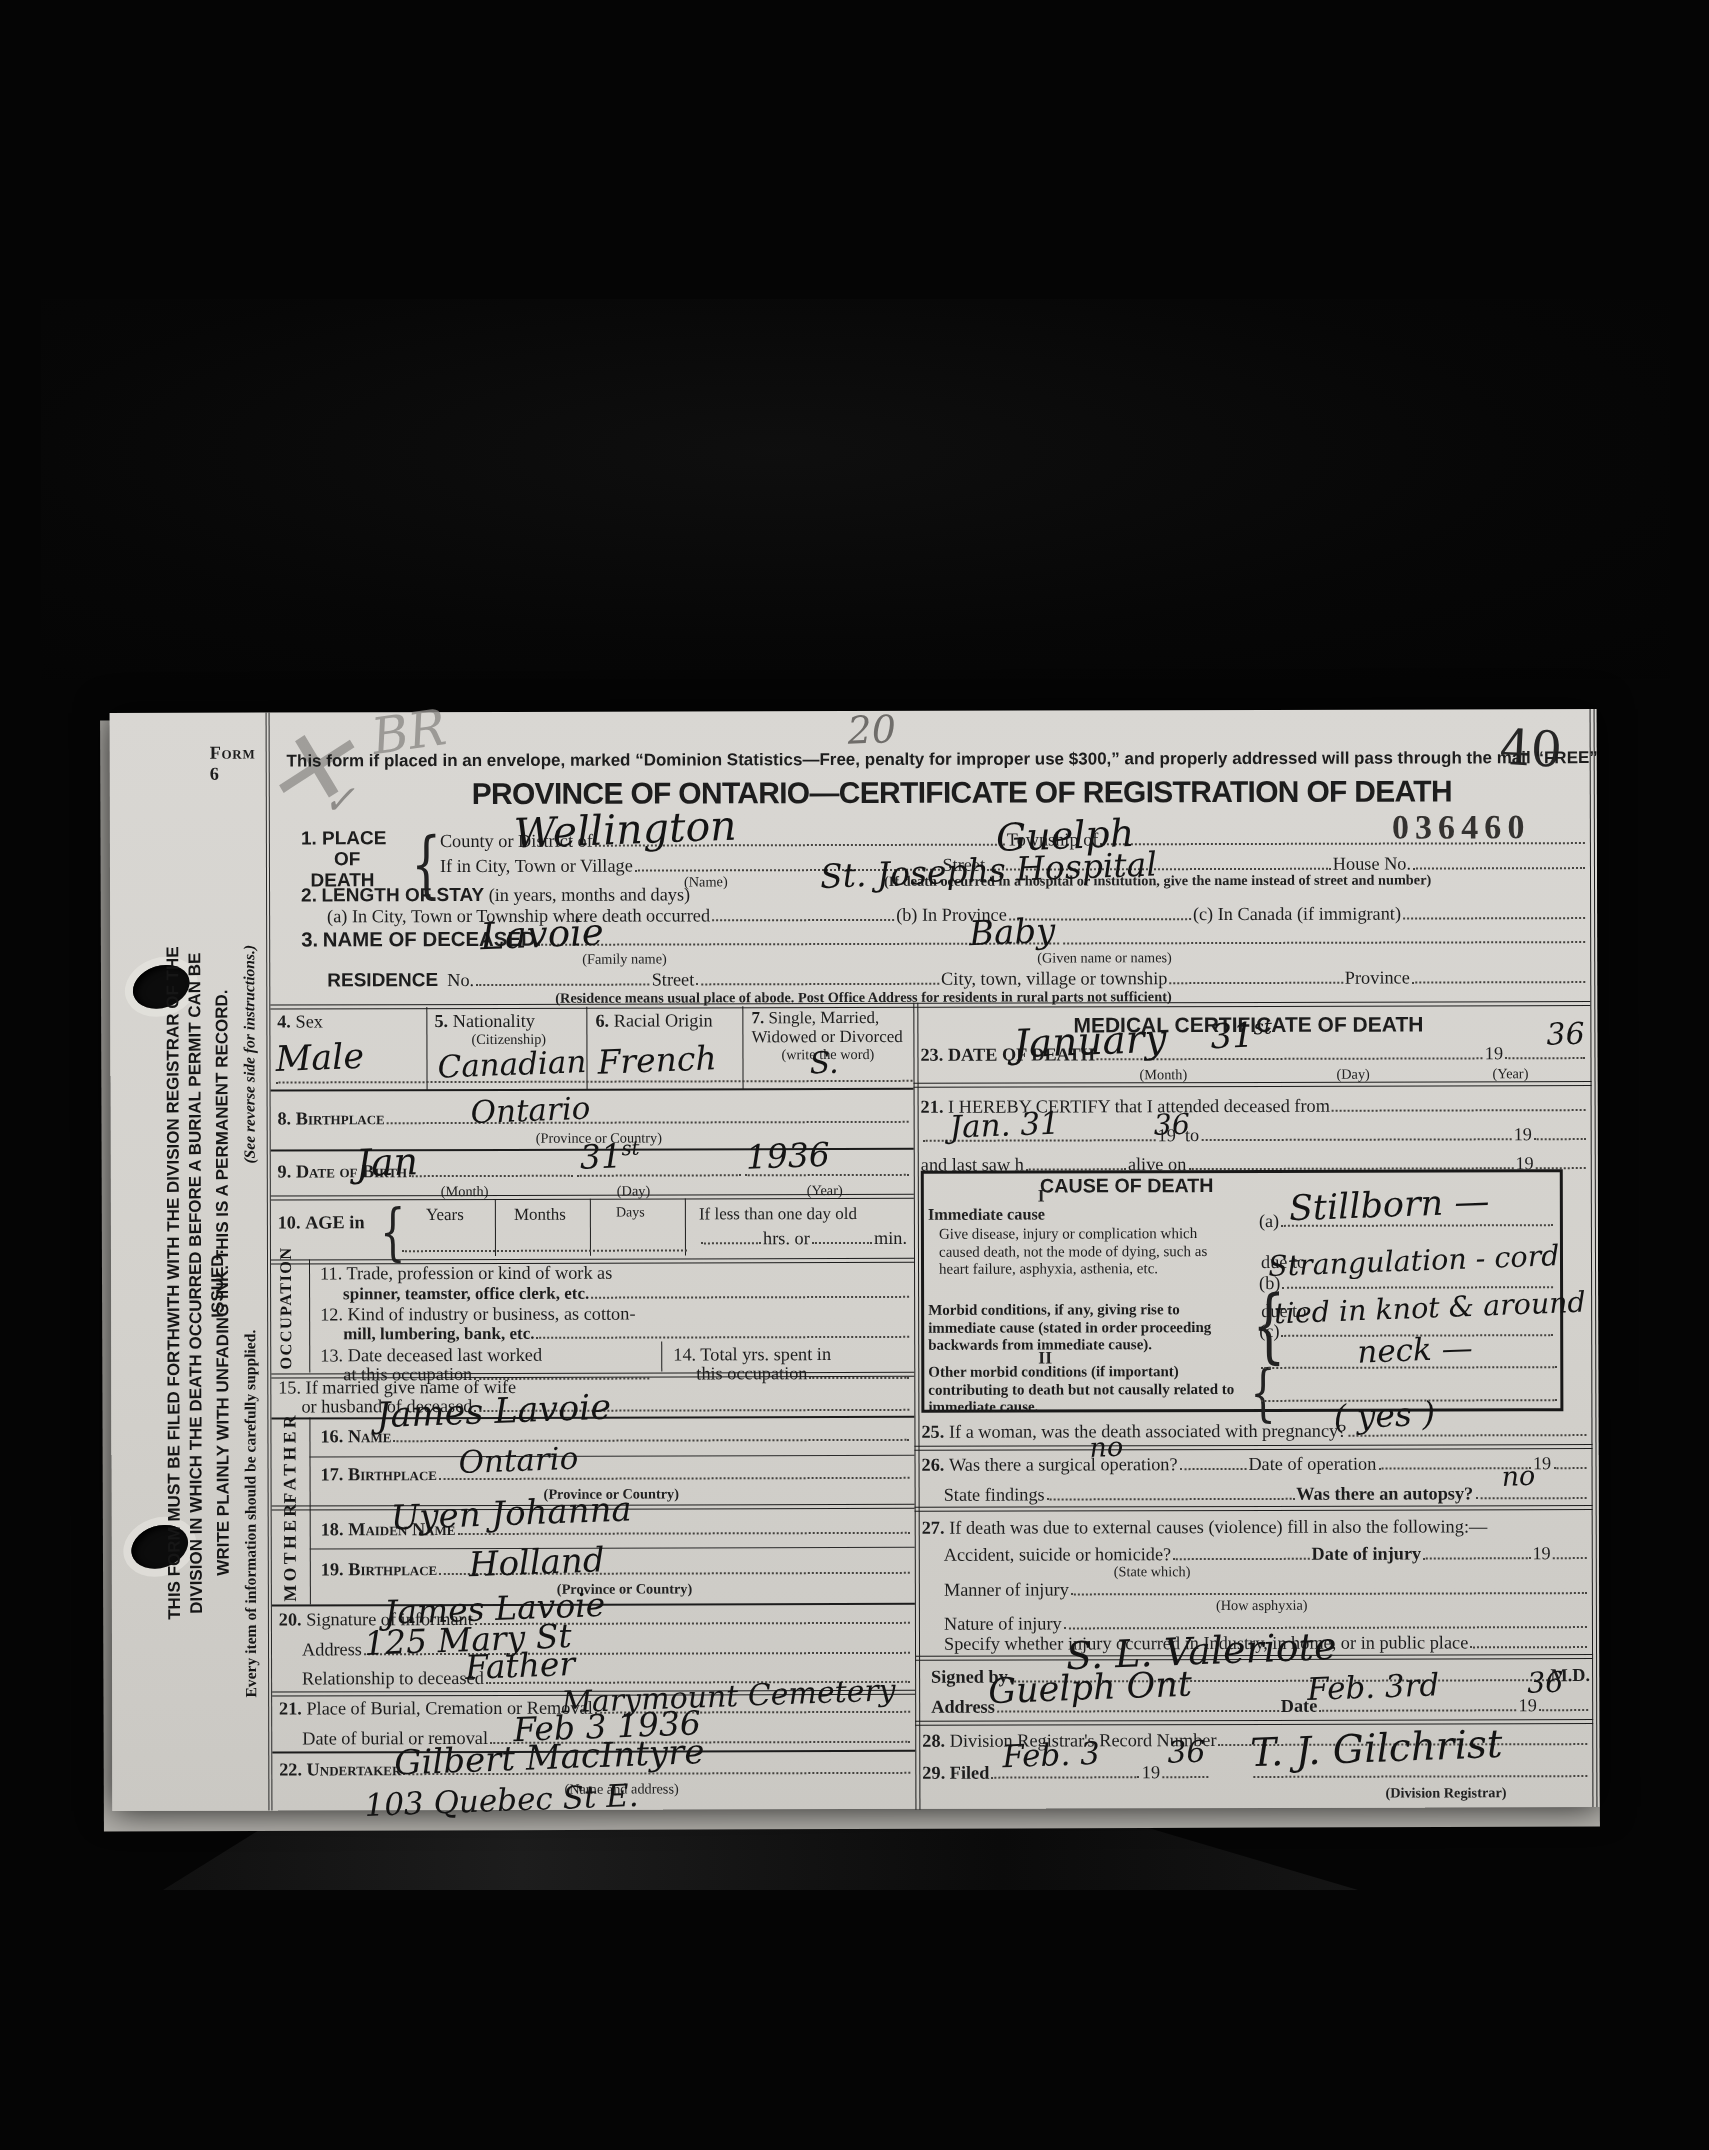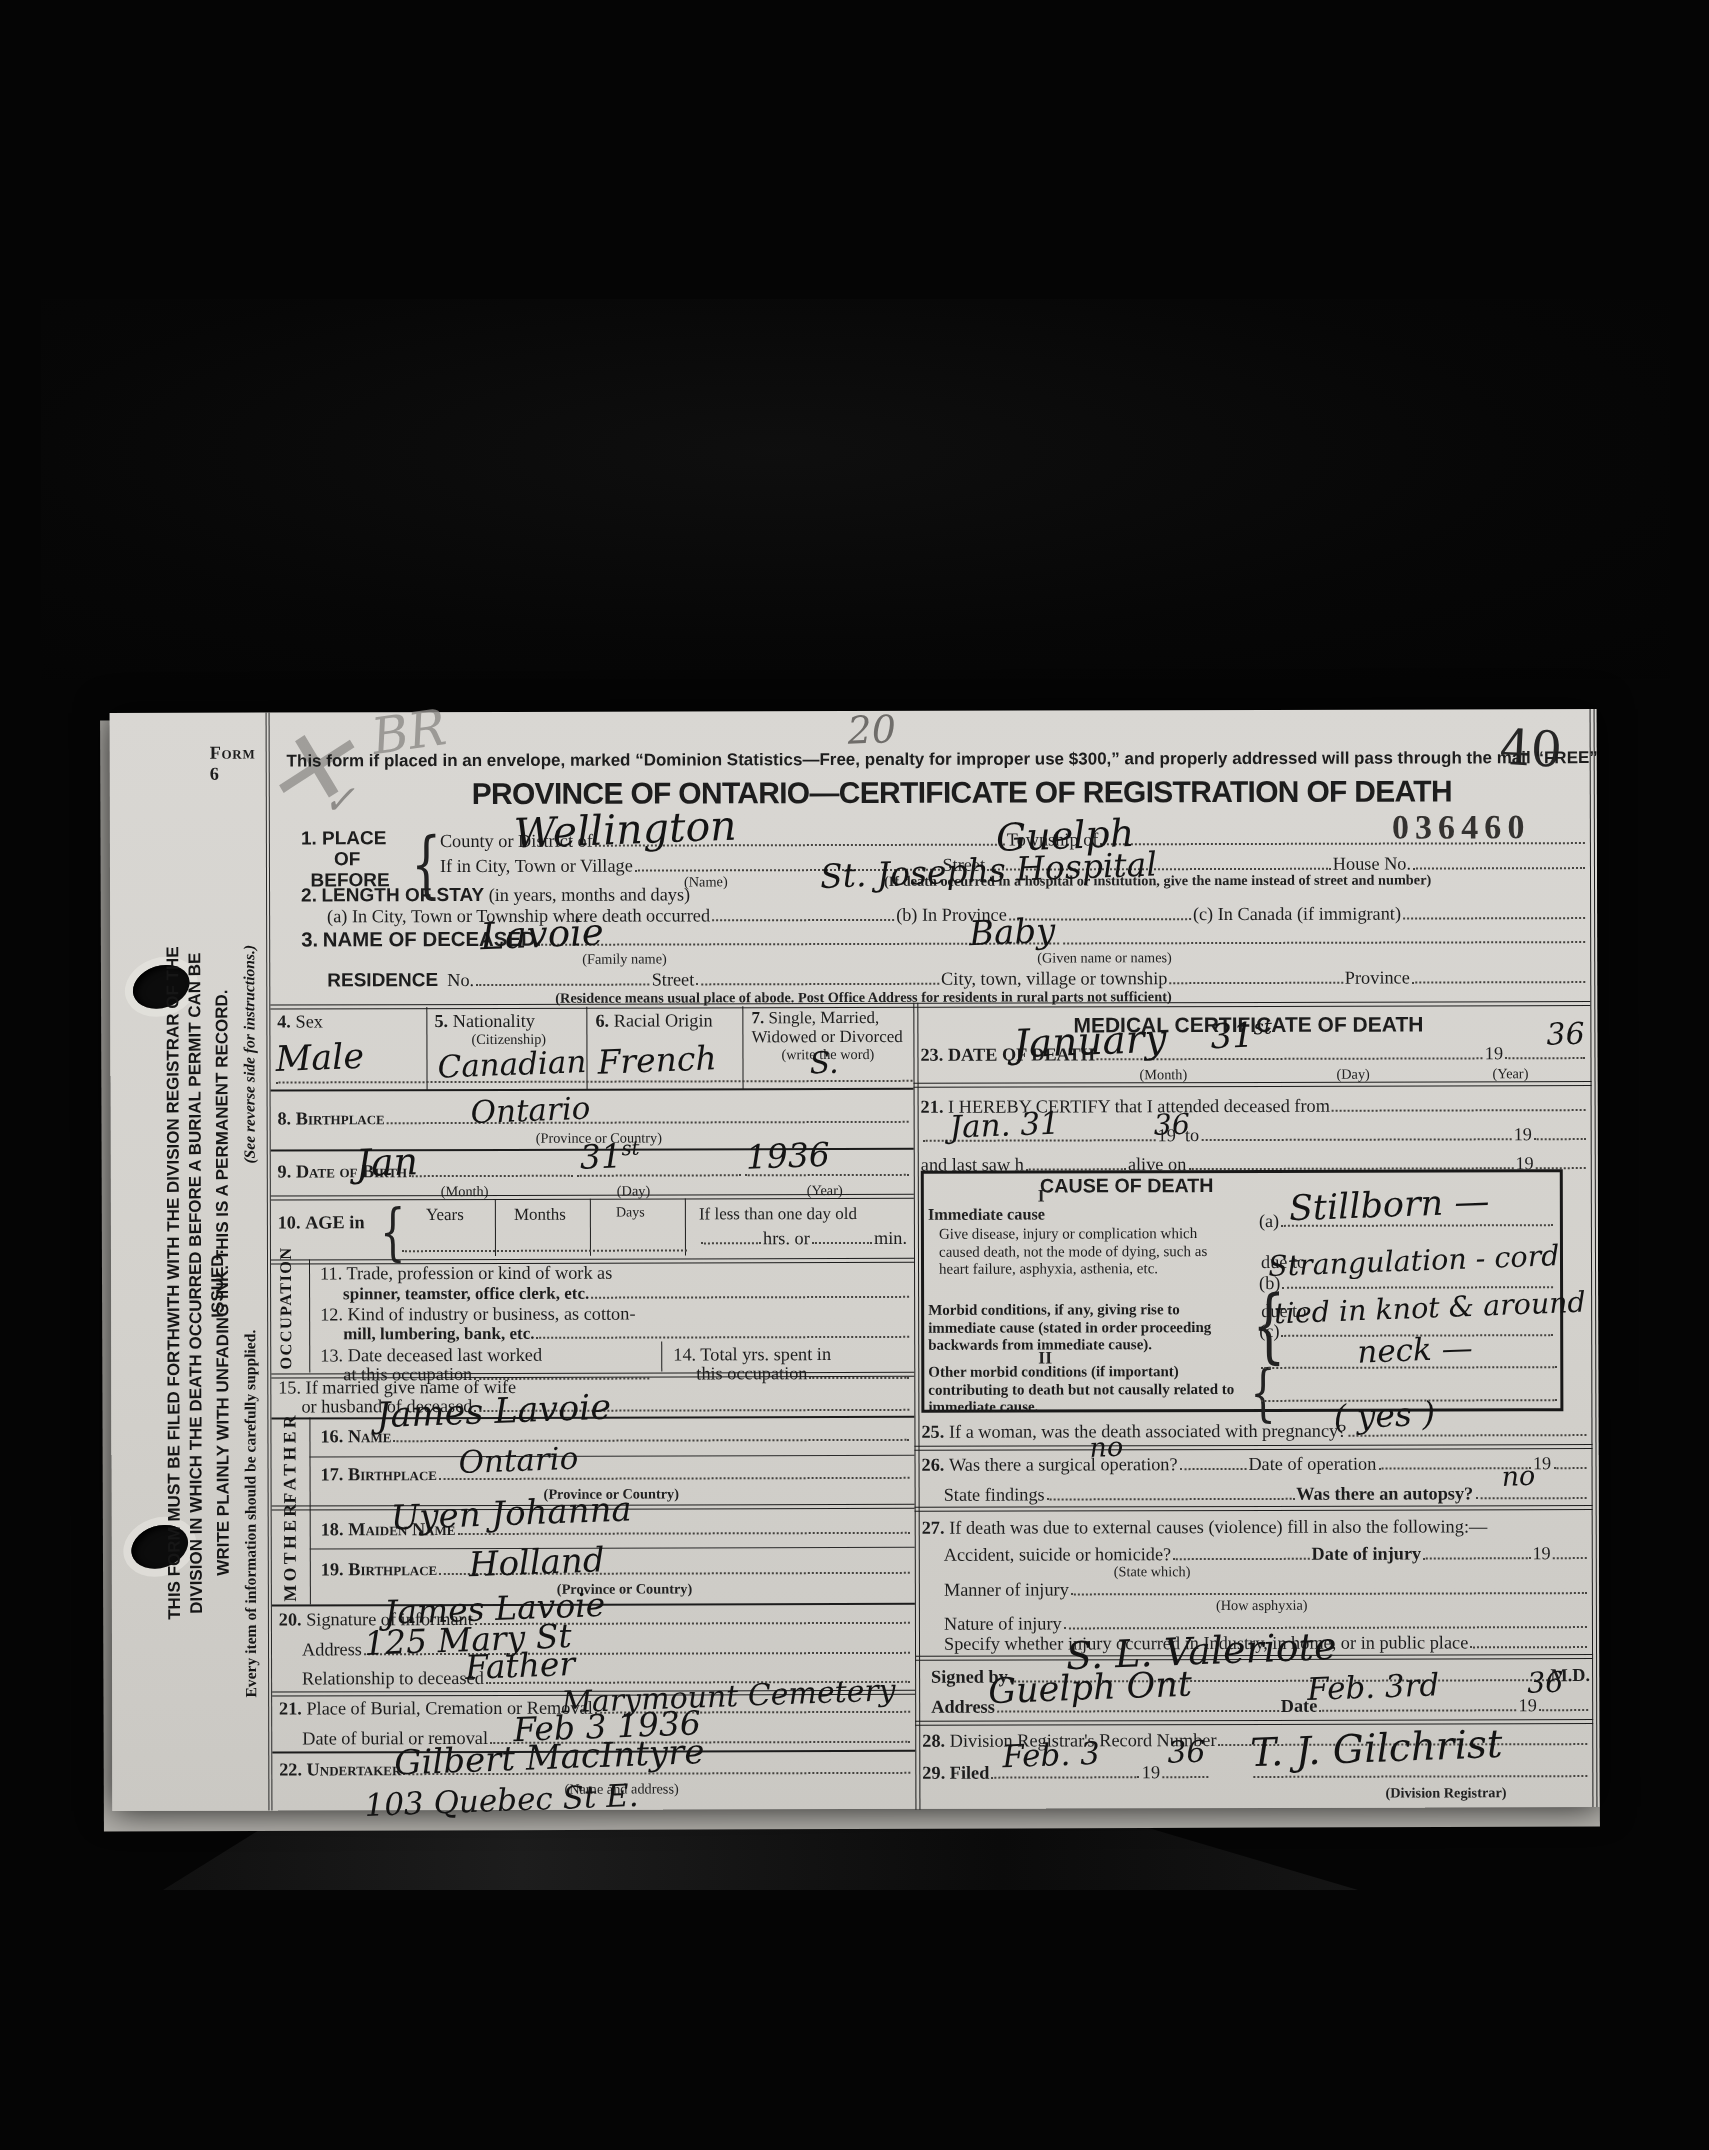--- a/index.html
+++ b/index.html
@@ -72,21 +72,21 @@
       <span>This form if placed in an envelope, marked “Dominion Statistics—Free, penalty for improper use $300,” and properly addressed will pass through the mail “FREE”</span>
     </div>
     <div class="line sans bb" style="left:81px;top:65px;width:1222px;justify-content:center;font-size:30px;letter-spacing:-0.7px;">
       <span>PROVINCE OF ONTARIO—CERTIFICATE OF REGISTRATION OF DEATH</span>
     </div>
 
     <div class="abs sans bb" style="left:31px;top:115px;font-size:19px;line-height:21px;">
       <span>1.</span>
       <span>PLACE</span><br>
       <span style="padding-left:33px;">OF</span><br>
-      <span style="padding-left:9.5px;">BEFORE</span>
+      <span style="padding-left:9.5px;">DEATH</span>
     </div>
     <span class="brace" style="left:133px;top:109px;font-size:73px;">{</span>
     <div class="line" style="left:170px;top:119px;width:1147px;">
       <span>County or District of</span>
       <i class="dots" style="flex-grow:2.2;"></i>
       <span>Township of</span>
       <i class="dots" style="flex-grow:2.6;"></i>
     </div>
     <div class="line" style="left:170px;top:144px;width:1147px;">
       <span>If in City, Town or Village</span>

